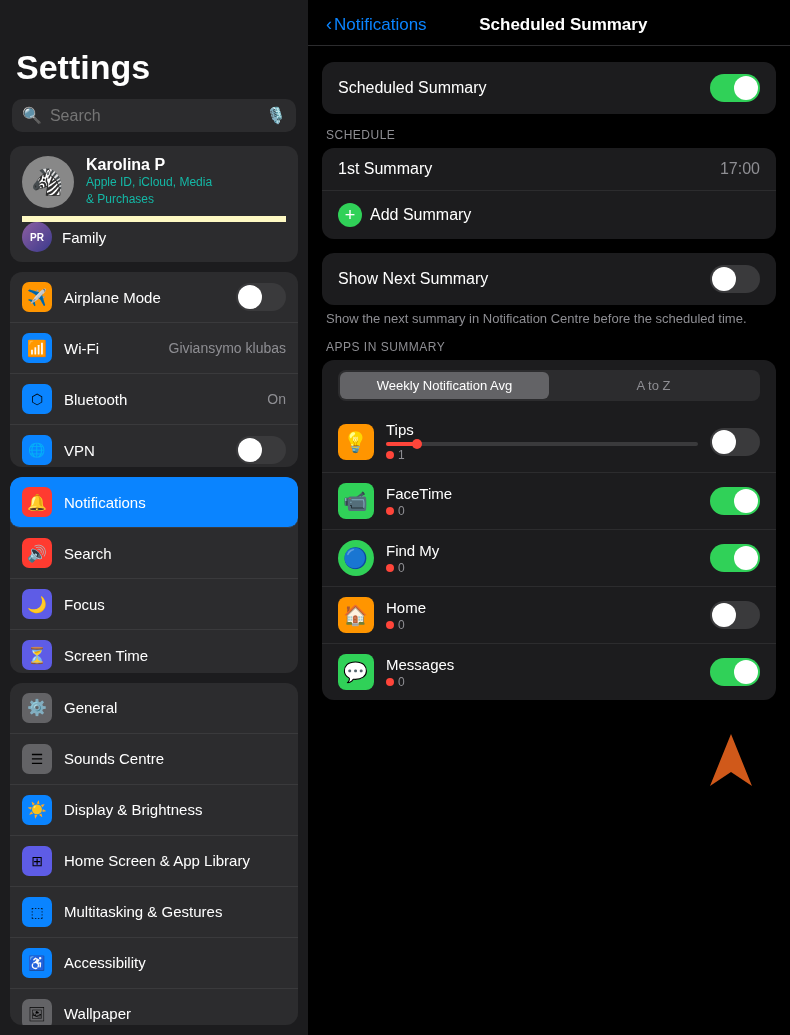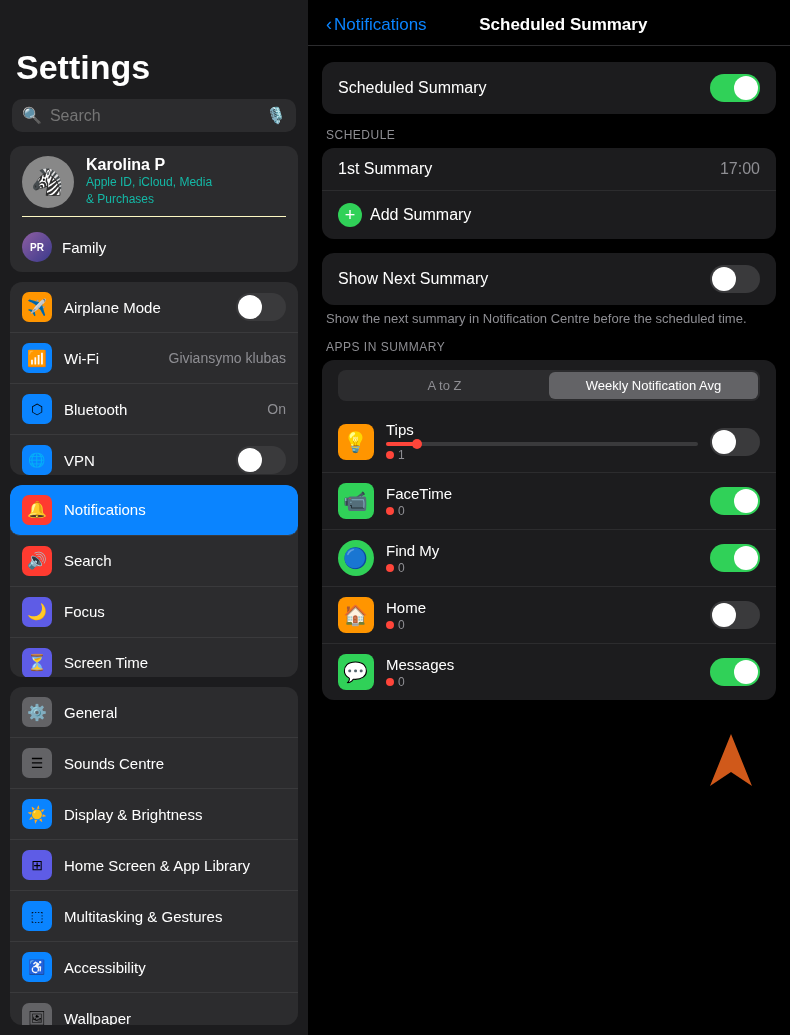--- a/index.html
+++ b/index.html
@@ -68,22 +68,22 @@
     }
     .profile-info .subtitle {
       color: #14b8a6;
       font-size: 12px;
       line-height: 1.4;
     }
     .family-row {
       display: flex;
       align-items: center;
       gap: 10px;
-      padding-top: 15px;
-      border-top: 1px solid #fef9c3;
+      padding-top: 0;
+      border-top: 6px solid #fef9c3;
     }
     .family-avatar {
       width: 30px;
       height: 30px;
       border-radius: 50%;
       background: #555;
       display: flex;
       align-items: center;
       justify-content: center;
       font-size: 10px;
@@ -501,22 +501,22 @@
         <div class="toggle off"></div>
       </div>
     </div>
     <div class="helper-text">Show the next summary in Notification Centre before the scheduled time.</div>
 
     <div>
       <div class="section-label">APPS IN SUMMARY</div>
       <div class="card">
 
         <div class="sort-tabs" style="margin:10px 16px;">
+          <div class="sort-tab active">Weekly Notification Avg</div>
           <div class="sort-tab inactive">A to Z</div>
-          <div class="sort-tab active">Weekly Notification Avg</div>
         </div>
 
         <div class="app-row">
           <div class="app-icon-box" style="background:#ff9500;">💡</div>
           <div class="app-info">
             <div class="app-name">Tips</div>
             <div class="progress-bar-container">
               <div class="progress-bar-fill" style="width:10%;"></div>
               <div class="progress-dot" style="left:calc(10% - 5px);"></div>
             </div>

